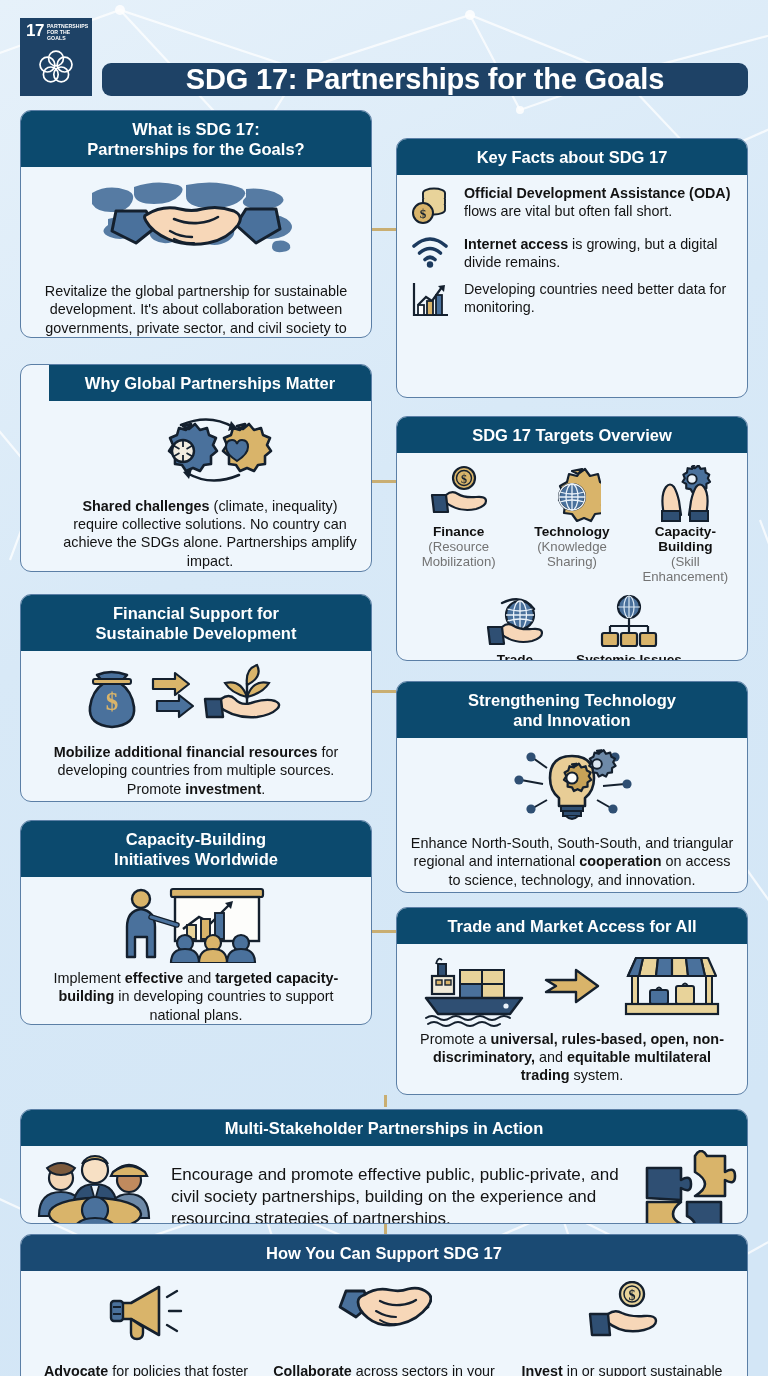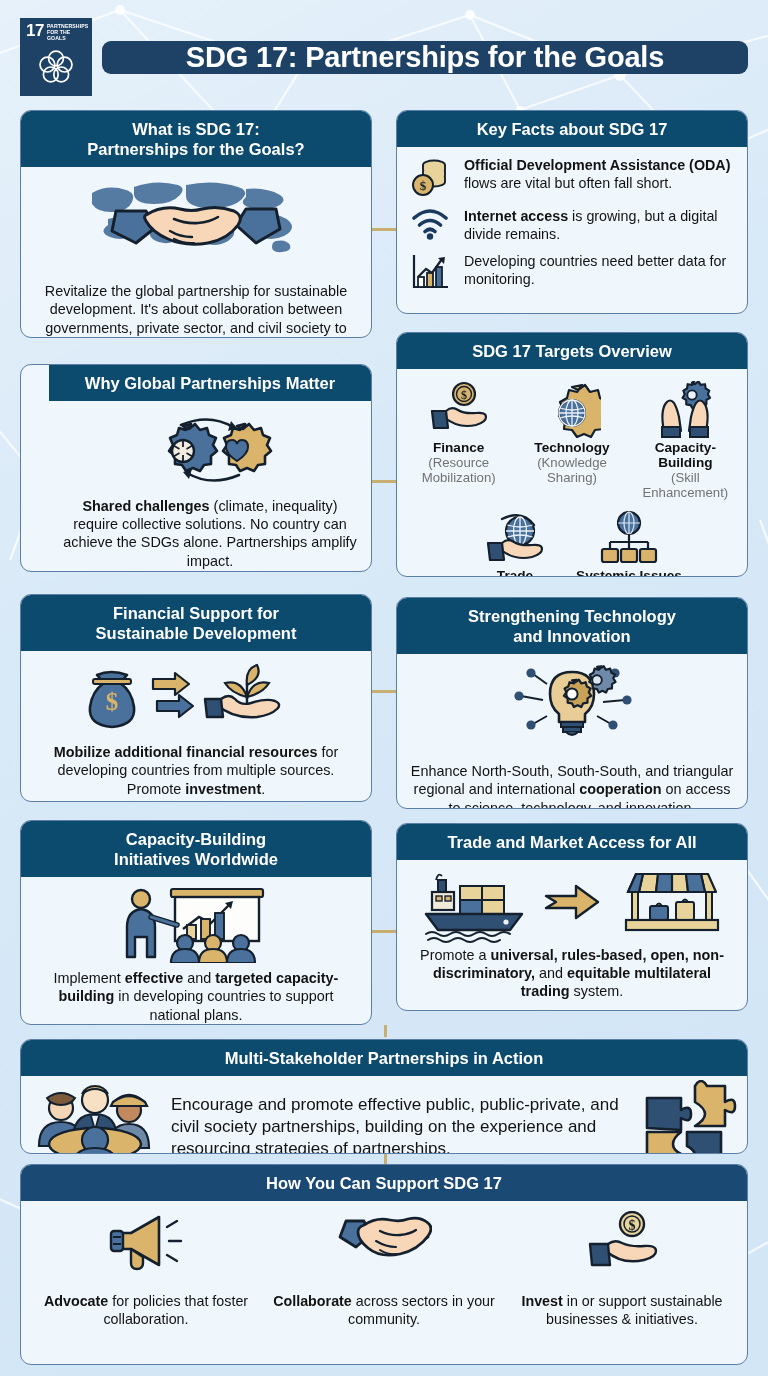--- a/index.html
+++ b/index.html
@@ -25,21 +25,21 @@
     position: relative;
     z-index: 2;
     width: 768px;
     height: 1376px;
     padding: 18px 20px 20px 20px;
   }
 
   
   .header-row {
     display: flex;
-    align-items: center;
+    align-items: flex-end;
     gap: 10px;
     height: 78px;
     margin-bottom: 14px;
   }
   .sdg-badge {
     width: 72px;
     height: 78px;
     background: #1e4266;
     padding: 5px 6px;
     display: flex;
@@ -377,21 +377,21 @@
           <div style="margin-top:6px;">
             <span>Implement </span><b>effective</b><span> and </span><b>targeted capacity-building</b><span> in developing countries to support national plans.</span>
           </div>
         </div>
       </div>
 
     </div>
 
     <div class="col">
 
-      <div class="card" style="height:204px;">
+      <div class="card" style="height:260px;margin-top:28px;">
         <div class="card-head">Key Facts about SDG 17</div>
         <div class="facts">
 
           <div class="fact">
             <span class="fact-ico">
               <svg width="42" height="42" viewBox="0 0 42 42">
                 <g stroke="#14202e" stroke-width="1.9" fill="#e8d39a">
                   <ellipse cx="25" cy="8" rx="11" ry="4.5"></ellipse>
                   <path d="M14,8 v5 a11,4.5 0 0 0 22,0 v-5"></path>
                   <path d="M14,14 v5 a11,4.5 0 0 0 22,0 v-5"></path>
@@ -587,21 +587,21 @@
                 <path d="M0,-22 l5,3 l6,-4 l4,6 l7,-2 l2,7 l6,3 l-3,6 l4,6 l-6,4 l0,7 l-7,1 l-3,6 l-6,-3 l-6,3 l-3,-6 l-7,-1 l0,-7 l-6,-4 l4,-6 l-3,-6 l6,-3 l2,-7 l7,2 l4,-6 z" fill="#c7a257" stroke="#14202e" stroke-width="3.6" stroke-linejoin="round"></path>
                 <circle cx="0" cy="0" r="9" fill="#fdfdfb" stroke="#14202e" stroke-width="3.2"></circle>
               </g>
 
               <g transform="translate(100,18) scale(0.6)">
                 <path d="M0,-22 l5,3 l6,-4 l4,6 l7,-2 l2,7 l6,3 l-3,6 l4,6 l-6,4 l0,7 l-7,1 l-3,6 l-6,-3 l-6,3 l-3,-6 l-7,-1 l0,-7 l-6,-4 l4,-6 l-3,-6 l6,-3 l2,-7 l7,2 l4,-6 z" fill="#6e8aa8" stroke="#14202e" stroke-width="3.6" stroke-linejoin="round"></path>
                 <circle cx="0" cy="0" r="8" fill="#dbe7f1" stroke="#14202e" stroke-width="3.2"></circle>
               </g>
             </svg>
           </div>
-          <div style="margin-top:16px;">
+          <div style="margin-top:4px;">
             <span>Enhance North-South, South-South, and triangular regional and international </span><b>cooperation</b><span> on access to science, technology, and innovation.</span>
           </div>
         </div>
       </div>
 
       <div class="spacer" style="height:14px; flex:none;"></div>
 
       <div class="card" style="height:188px;">
         <div class="card-head">Trade and Market Access for All</div>
         <div class="card-body">

